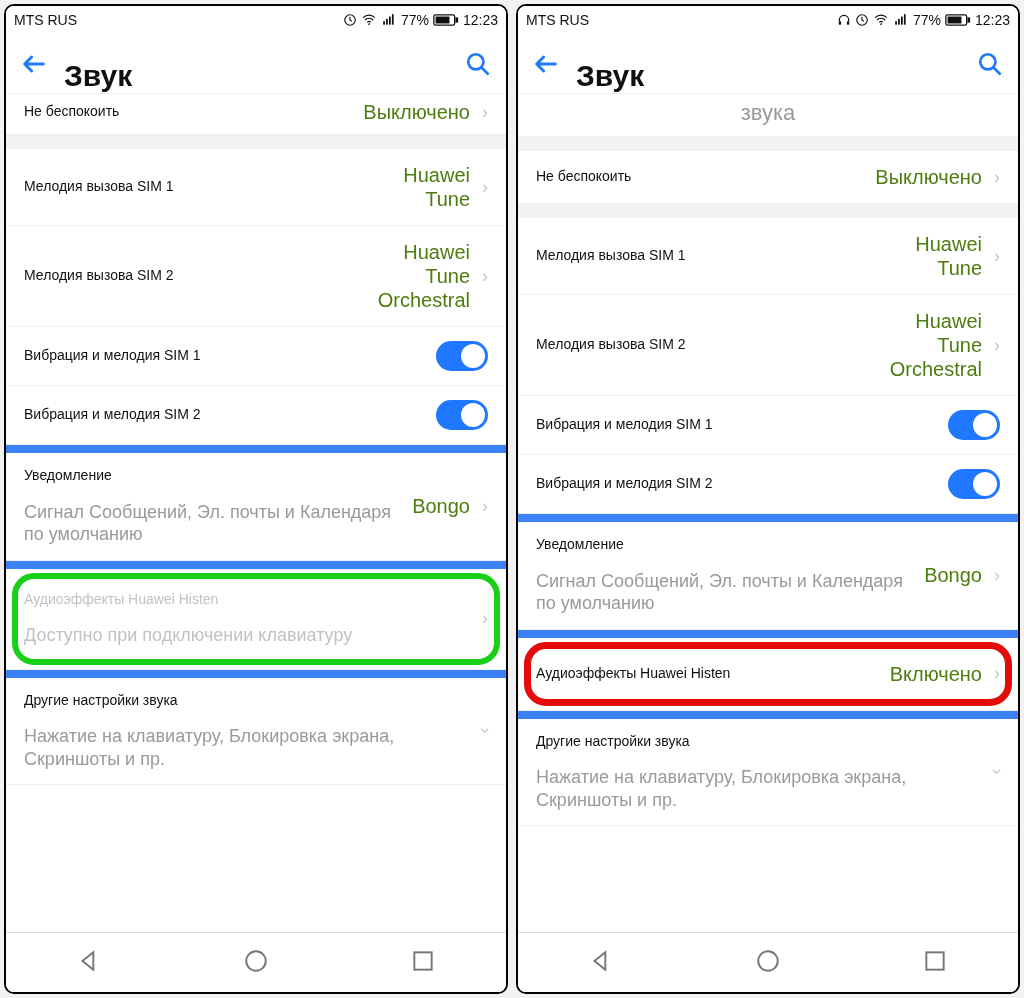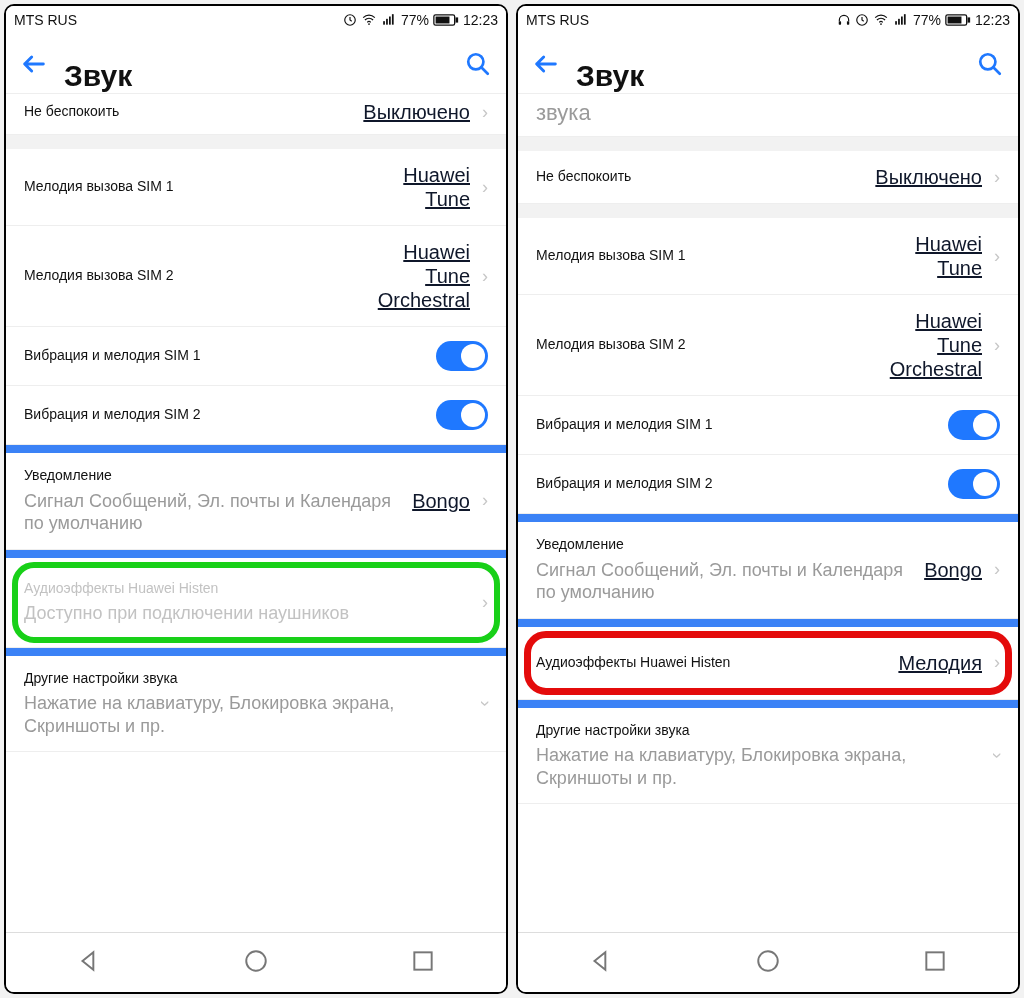--- a/index.html
+++ b/index.html
@@ -56,22 +56,22 @@
     display: flex;
     align-items: center;
     gap: 12px;
     border-bottom: 1px solid #eee;
     position: relative;
     background:#fff;
   }
   .row.section-gap { border-top: 8px solid #3b82f6; }
   .row-text { flex:1; min-width:0; }
   .row-label { font-size: 14px; color:#111; line-height:1.25; }
-  .row-sub { font-size: 18px; color:#9a9a9a; line-height:1.25; margin-top:5px; }
-  .row-value { font-size: 20px; color:#0f172a; text-align:right; line-height:1.2;text-decoration:underline; }
+  .row-sub { font-size: 18px; color:#9a9a9a; line-height:1.25; margin-top:16px; }
+  .row-value { font-size: 20px; color:#4d7c0f; text-align:right; line-height:1.2; }
   .chev { color:#c7c7c7; font-size:18px; }
   .toggle {
     width: 52px; height: 30px; border-radius: 15px;
     background: #1f78ff; position:relative; flex:none;
   }
   .toggle::after {
     content:""; position:absolute; right:3px; top:3px;
     width:24px; height:24px; border-radius:50%; background:#fff;
   }
   .disabled .row-label, .disabled .row-sub { color:#c2c2c2; }
@@ -84,21 +84,21 @@
   .nav-bar {
     height: 60px;
     border-top:1px solid #ddd;
     display:flex; justify-content:space-around; align-items:center;
     background:#fff;
   }
   .nav-bar svg{ width:26px; height:26px; }
   .partial-top { padding-top:6px; padding-bottom:10px; }
   .partial-top .row-label { color:#111; }
   .grayblock { background:#f2f2f2; height:14px; }
-  .scroll-cut { font-size:22px; color:#9a9a9a; padding: 6px 18px 10px; border-bottom:1px solid #eee;}
+  .scroll-cut { font-size:22px; color:#9a9a9a; padding: 6px 18px 10px; border-bottom:1px solid #eee;text-align:center;}
 </style>
 </head>
 <body>
 
 <div class="phone">
   <div class="status-bar">
     <span>MTS RUS</span>
     <span class="right">
       <span class="sb-icon">
           <svg width="14" height="14" viewBox="0 0 24 24">
@@ -196,21 +196,21 @@
         <div class="row-sub">Сигнал Сообщений, Эл. почты и Календаря по умолчанию</div>
       </div>
       <div class="row-value">Bongo</div>
       <span class="chev">›</span>
     </div>
 
     <div class="row section-gap disabled" style="padding-top:22px;padding-bottom:22px;">
       <div class="highlight green"></div>
       <div class="row-text">
         <div class="row-label">Аудиоэффекты Huawei Histen</div>
-        <div class="row-sub">Доступно при подключении наушников</div>
+        <div class="row-sub">Доступно при подключении клавиатуру</div>
       </div>
       <span class="chev">›</span>
     </div>
 
     <div class="row section-gap">
       <div class="row-text">
         <div class="row-label">Другие настройки звука</div>
         <div class="row-sub">Нажатие на клавиатуру, Блокировка экрана, Скриншоты и пр.</div>
       </div>
       <span class="chev" style="transform:rotate(90deg)">›</span>
@@ -341,21 +341,21 @@
       </div>
       <div class="row-value">Bongo</div>
       <span class="chev">›</span>
     </div>
 
     <div class="row section-gap" style="padding-top:24px;padding-bottom:24px;">
       <div class="highlight red"></div>
       <div class="row-text">
         <div class="row-label" style="white-space:pre-line">Аудиоэффекты Huawei Histen</div>
       </div>
-      <div class="row-value">Мелодия</div>
+      <div class="row-value">Включено</div>
       <span class="chev">›</span>
     </div>
 
     <div class="row section-gap">
       <div class="row-text">
         <div class="row-label">Другие настройки звука</div>
         <div class="row-sub">Нажатие на клавиатуру, Блокировка экрана, Скриншоты и пр.</div>
       </div>
       <span class="chev" style="transform:rotate(90deg)">›</span>
     </div>

